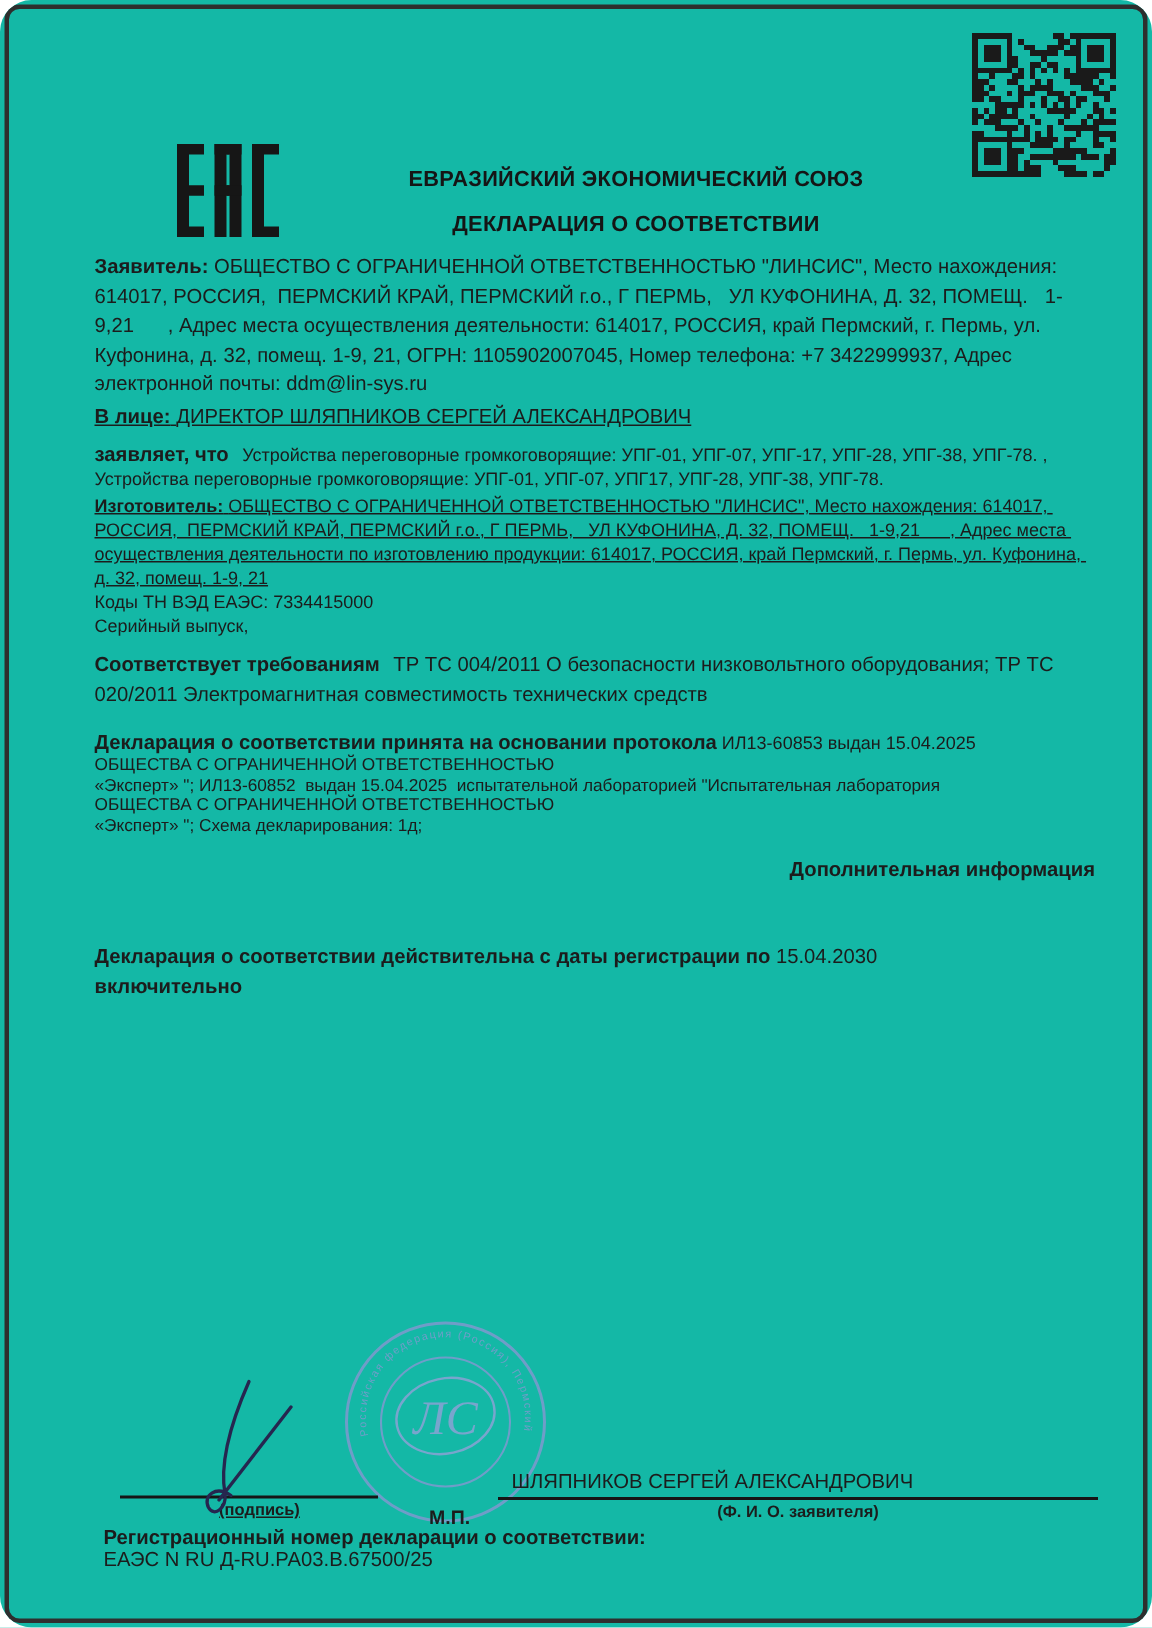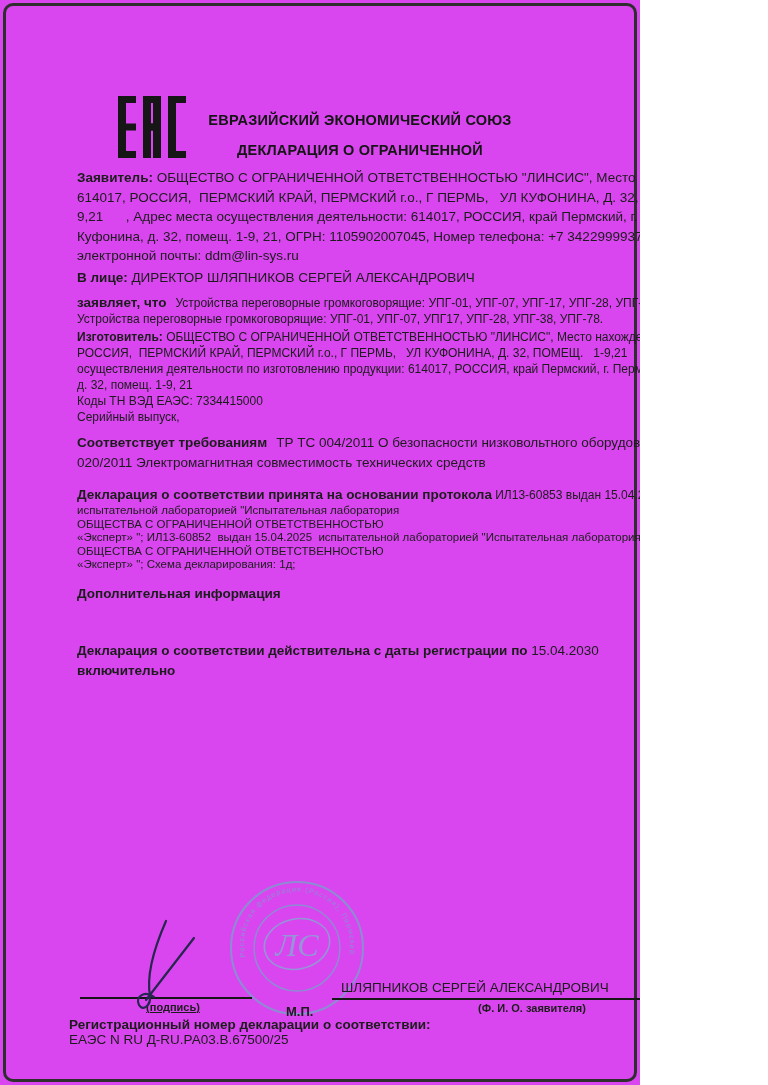--- a/index.html
+++ b/index.html
@@ -1,31 +1,31 @@
 <!DOCTYPE html>
 <html lang="ru"><head>
 <meta charset="utf-8">
 <style>
   html,body{margin:0;padding:0;background:#ffffff;}
-  .page{position:relative;width:640px;height:1085px;background:#d946ef;overflow:hidden;
-        font-family:"Liberation Sans","DejaVu Sans",sans-serif;color:#1c1c1c;}
+  .page{position:relative;width:768px;height:1085px;background:#14b8a6;overflow:hidden;
+        font-family:"Liberation Sans","DejaVu Sans",sans-serif;color:#1c1c1c;border-radius:21px;}
   .frame{position:absolute;inset:3px;border:3px solid #2e2e2e;border-radius:10px;pointer-events:none;}
   .eac{position:absolute;left:118px;top:96px;width:68px;height:62px;}
   .qr{position:absolute;left:646px;top:22px;width:100px;height:96px;}
   .h1{position:absolute;left:90px;right:10px;top:112px;text-align:center;font-weight:bold;font-size:14.5px;letter-spacing:.2px;color:#151515;}
   .h2{position:absolute;left:90px;right:10px;top:142px;text-align:center;font-weight:bold;font-size:14.5px;letter-spacing:.2px;color:#151515;}
-  .content{position:absolute;left:77px;top:168px;width:667px;}
+  .content{position:absolute;left:63px;top:168px;width:667px;}
   .content p{margin:0;white-space:pre-wrap;}
   .t13{font-size:13.5px;line-height:19.5px;}
   .t12{font-size:12px;line-height:16px;}
   .t11{font-size:11.5px;line-height:13.5px;}
   .lbl{font-weight:bold;}
   .gap{padding-left:9px;text-align:right;}
-  .mt2{margin-top:2px!important;} .mt8{margin-top:8px!important;}
-  .mt12{margin-top:12px!important;} .mt14{margin-top:14px!important;} .mt38{margin-top:38px!important;}
+  .mt2{margin-top:2px!important;text-decoration:underline;} .mt8{margin-top:8px!important;}
+  .mt12{margin-top:12px!important;text-align:right;} .mt14{margin-top:14px!important;} .mt38{margin-top:38px!important;}
   .valid{max-width:590px;font-weight:bold;font-size:13.5px;line-height:20px;}
   .valid .date{font-weight:normal;}
   .stamp{position:absolute;left:227px;top:878px;width:140px;height:140px;z-index:1;opacity:.85;}
   .signature{position:absolute;left:122px;top:918px;width:90px;height:96px;z-index:3;}
   .mp{position:absolute;left:286px;top:1004px;font-size:13px;font-weight:bold;z-index:2;}
   .sig-line{position:absolute;left:80px;top:997px;width:172px;border-top:2.5px solid #161616;z-index:2;}
   .sig-cap{position:absolute;left:108px;top:1001px;width:130px;text-align:center;font-size:11px;font-weight:bold;text-decoration:underline;}
   .name{position:absolute;left:341px;top:980px;font-size:13.5px;z-index:2;}
   .name-line{position:absolute;left:332px;top:998px;width:400px;border-top:2.5px solid #161616;z-index:2;}
   .name-cap{position:absolute;left:332px;top:1002px;width:400px;text-align:center;font-size:11px;font-weight:bold;}
@@ -385,32 +385,31 @@
         <rect x="16" y="24" width="1" height="1" fill="#1a1a1a"></rect>
         <rect x="17" y="24" width="1" height="1" fill="#1a1a1a"></rect>
         <rect x="18" y="24" width="1" height="1" fill="#1a1a1a"></rect>
         <rect x="19" y="24" width="1" height="1" fill="#1a1a1a"></rect>
         <rect x="21" y="24" width="1" height="1" fill="#1a1a1a"></rect>
         <rect x="22" y="24" width="1" height="1" fill="#1a1a1a"></rect>
       </svg>
   </div>
 
   <div class="h1">ЕВРАЗИЙСКИЙ ЭКОНОМИЧЕСКИЙ СОЮЗ</div>
-  <div class="h2">ДЕКЛАРАЦИЯ О ОГРАНИЧЕННОЙ</div>
+  <div class="h2">ДЕКЛАРАЦИЯ О СООТВЕТСТВИИ</div>
 
   <div class="content">
     <p class="t13"><span class="lbl">Заявитель:</span> <span>ОБЩЕСТВО С ОГРАНИЧЕННОЙ ОТВЕТСТВЕННОСТЬЮ "ЛИНСИС", Место нахождения: 614017, РОССИЯ,  ПЕРМСКИЙ КРАЙ, ПЕРМСКИЙ г.о., Г ПЕРМЬ,   УЛ КУФОНИНА, Д. 32, ПОМЕЩ.   1-9,21      , Адрес места осуществления деятельности: 614017, РОССИЯ, край Пермский, г. Пермь, ул. Куфонина, д. 32, помещ. 1-9, 21, ОГРН: 1105902007045, Номер телефона: +7 3422999937, Адрес электронной почты: ddm@lin-sys.ru</span></p>
     <p class="t13 mt2"><span class="lbl">В лице:</span> <span>ДИРЕКТОР ШЛЯПНИКОВ СЕРГЕЙ АЛЕКСАНДРОВИЧ</span></p>
     <p class="t12 mt8"><span class="lbl" style="font-size:13.5px">заявляет, что</span><span class="gap">Устройства переговорные громкоговорящие: УПГ-01, УПГ-07, УПГ-17, УПГ-28, УПГ-38, УПГ-78. , Устройства переговорные громкоговорящие: УПГ-01, УПГ-07, УПГ17, УПГ-28, УПГ-38, УПГ-78.</span></p>
     <p class="t12 mt2"><span class="lbl">Изготовитель:</span> <span>ОБЩЕСТВО С ОГРАНИЧЕННОЙ ОТВЕТСТВЕННОСТЬЮ "ЛИНСИС", Место нахождения: 614017, РОССИЯ,  ПЕРМСКИЙ КРАЙ, ПЕРМСКИЙ г.о., Г ПЕРМЬ,   УЛ КУФОНИНА, Д. 32, ПОМЕЩ.   1-9,21      , Адрес места осуществления деятельности по изготовлению продукции: 614017, РОССИЯ, край Пермский, г. Пермь, ул. Куфонина, д. 32, помещ. 1-9, 21</span></p>
     <p class="t12">Коды ТН ВЭД ЕАЭС: 7334415000</p>
     <p class="t12">Серийный выпуск,</p>
     <p class="t13 mt8"><span class="lbl">Соответствует требованиям</span><span class="gap">ТР ТС 004/2011 О безопасности низковольтного оборудования; ТР ТС 020/2011 Электромагнитная совместимость технических средств</span></p>
     <p class="t12 mt14" style="line-height:17px"><span class="lbl" style="font-size:13.5px">Декларация о соответствии принята на основании протокола</span> <span>ИЛ13-60853 выдан 15.04.2025</span></p>
-    <p class="t11">испытательной лабораторией "Испытательная лаборатория</p>
     <p class="t11">ОБЩЕСТВА С ОГРАНИЧЕННОЙ ОТВЕТСТВЕННОСТЬЮ</p>
     <p class="t11">«Эксперт» "; ИЛ13-60852  выдан 15.04.2025  испытательной лабораторией "Испытательная лаборатория</p>
     <p class="t11">ОБЩЕСТВА С ОГРАНИЧЕННОЙ ОТВЕТСТВЕННОСТЬЮ</p>
     <p class="t11">«Эксперт» "; Схема декларирования: 1д;</p>
     <p class="t13 lbl mt12">Дополнительная информация</p>
     <p class="valid mt38"><span>Декларация о соответствии действительна с даты регистрации по</span> <span class="date">15.04.2030</span> <span>включительно</span></p>
   </div>
 
   <div class="stamp">
     <svg viewBox="0 0 140 140" width="140" height="140" xmlns="http://www.w3.org/2000/svg">

